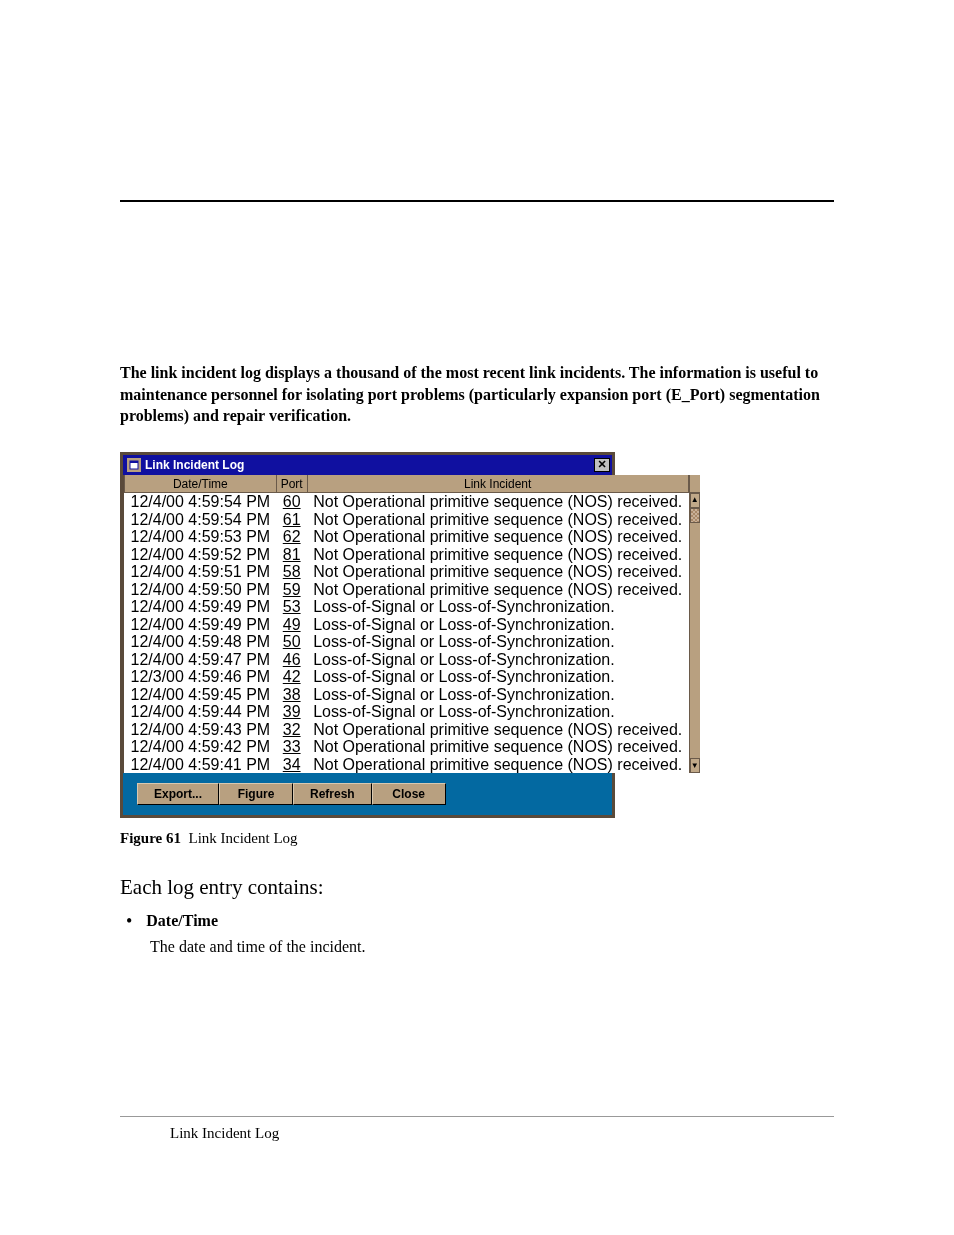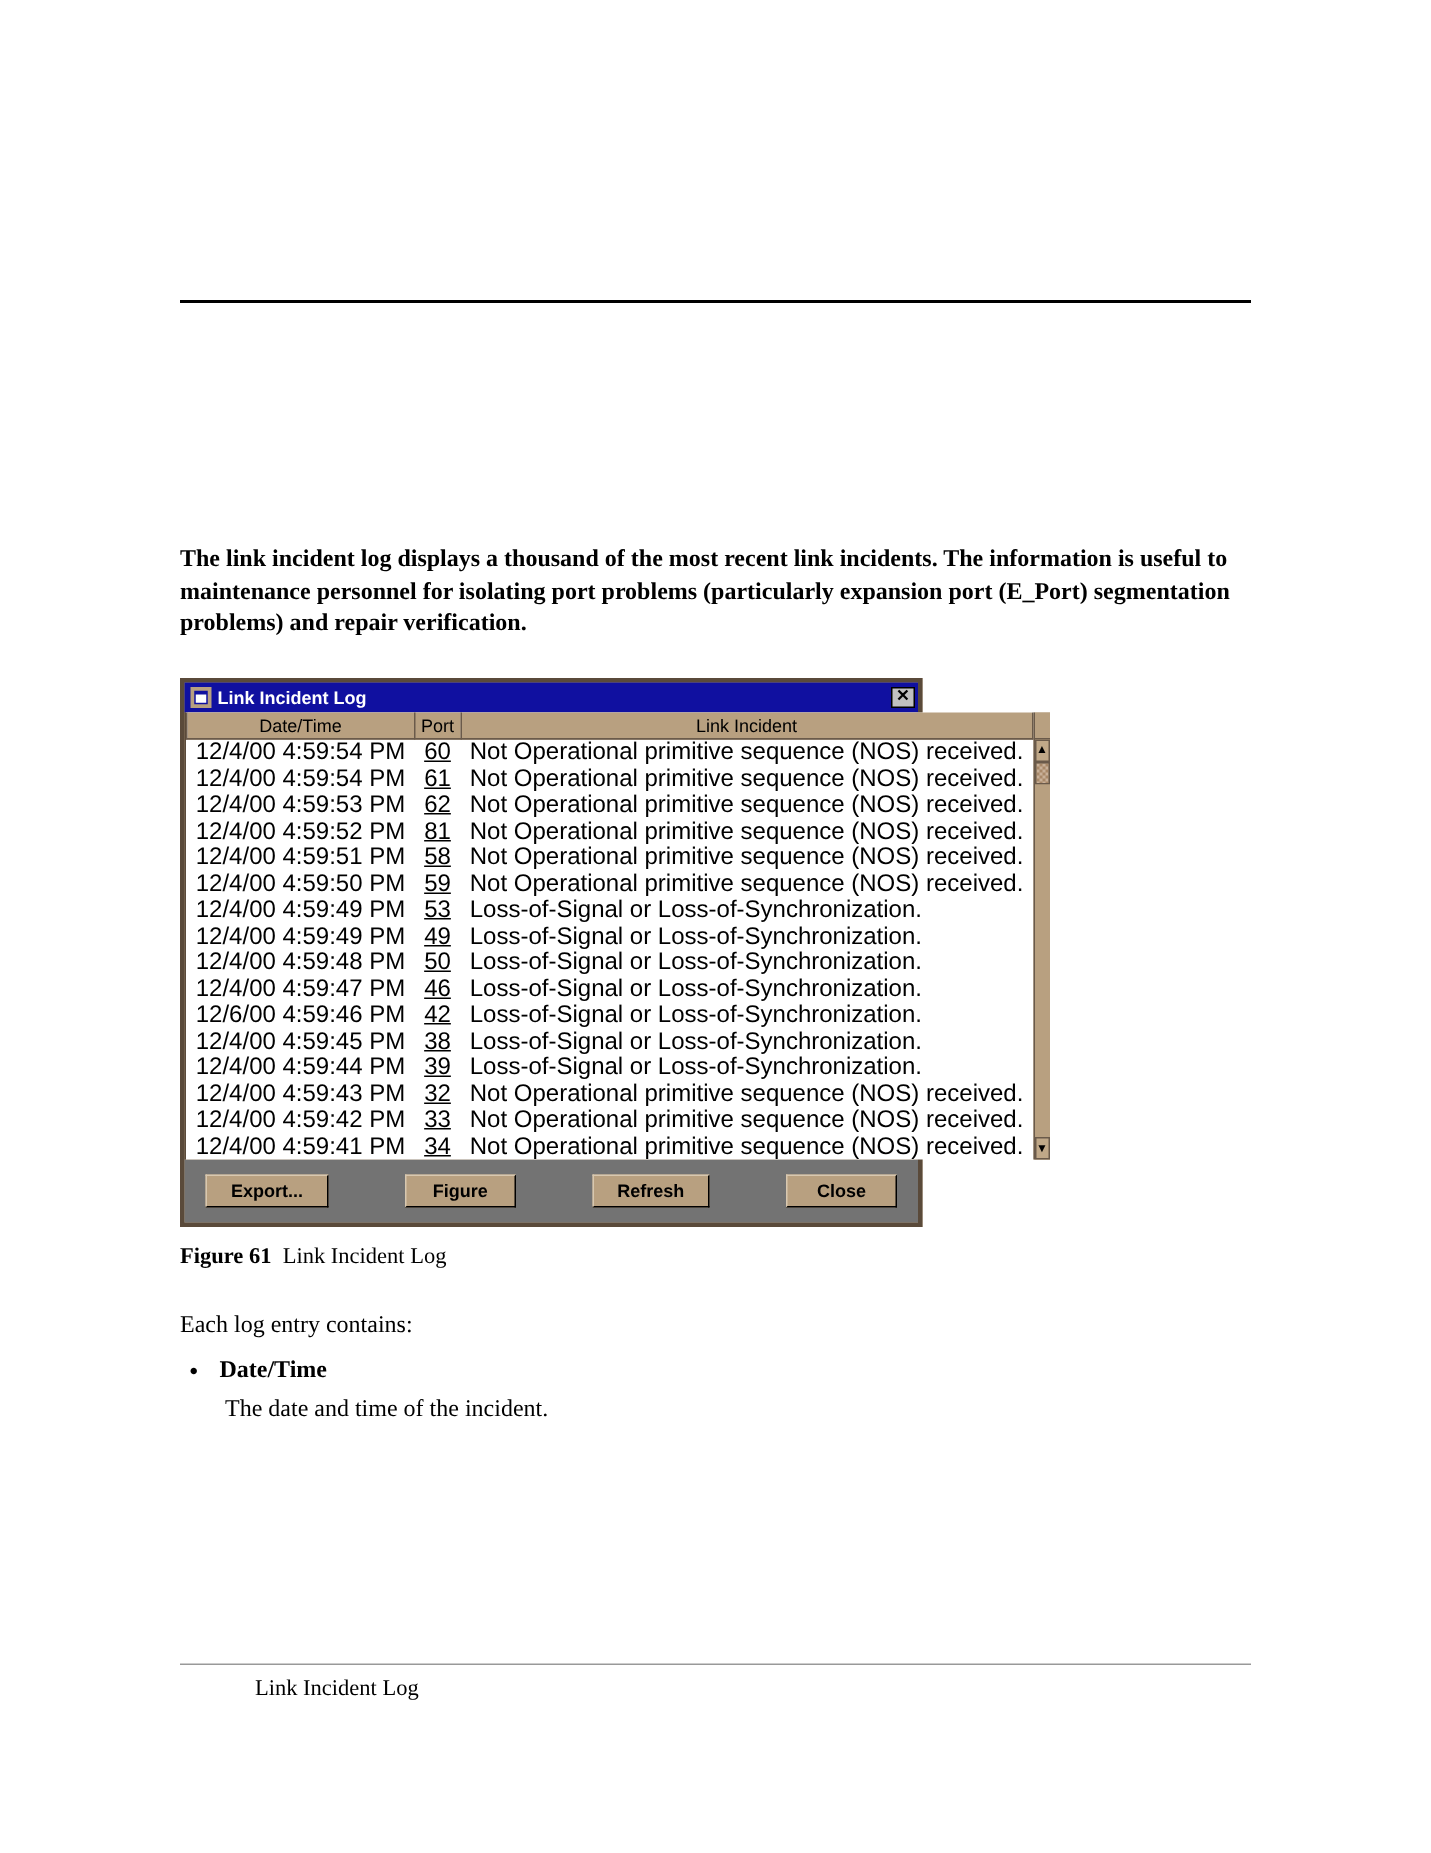--- a/index.html
+++ b/index.html
@@ -118,41 +118,41 @@
   }
   .scroll-thumb {
     height: 15px;
     background: repeating-conic-gradient(#a88868 0 25%, #c8b098 0 50%) 0 0/4px 4px;
     border: 1px solid #6a5a4a;
   }
   .scroll-track { flex: 1; background: #b8a080; }
   .btnbar {
     padding: 10px 14px;
     display: flex;
-    gap: 24px;
-    justify-content: space-between;
-    background: #737373;
+    gap: 0;
+    justify-content: flex-start;
+    background: #0369a1;
   }
   .btnbar button {
     font-family: Arial, Helvetica, sans-serif;
     font-size: 12px;
     font-weight: bold;
     background: #b8a080;
     border: 1px solid #000;
     border-top-color: #d8c8b0;
     border-left-color: #d8c8b0;
     padding: 3px 16px;
     min-width: 74px;
   }
   .caption {
     font-size: 15px;
     margin: 0 0 28px 0;
   }
   .caption b { font-weight: bold; }
-  .subpara { font-size: 16px; margin: 0 0 12px 0; }
+  .subpara { font-size: 21px; margin: 0 0 12px 0; }
   .bullet-item {
     display: flex;
     gap: 14px;
     margin: 8px 0 8px 6px;
   }
   .bullet-dot { font-size: 18px; line-height: 1; }
   .bullet-text { font-weight: bold; font-size: 16px; }
   .bullet-desc { margin: 8px 0 0 30px; font-size: 16px; }
   .footer {
     margin-top: 160px;
@@ -236,21 +236,21 @@
               <td>12/4/00 4:59:48 PM</td>
               <td class="col-port">50</td>
               <td>Loss-of-Signal or Loss-of-Synchronization.</td>
             </tr>
             <tr>
               <td>12/4/00 4:59:47 PM</td>
               <td class="col-port">46</td>
               <td>Loss-of-Signal or Loss-of-Synchronization.</td>
             </tr>
             <tr>
-              <td>12/6/00 4:59:46 PM</td>
+              <td>12/3/00 4:59:46 PM</td>
               <td class="col-port">42</td>
               <td>Loss-of-Signal or Loss-of-Synchronization.</td>
             </tr>
             <tr>
               <td>12/4/00 4:59:45 PM</td>
               <td class="col-port">38</td>
               <td>Loss-of-Signal or Loss-of-Synchronization.</td>
             </tr>
             <tr>
               <td>12/4/00 4:59:44 PM</td>

